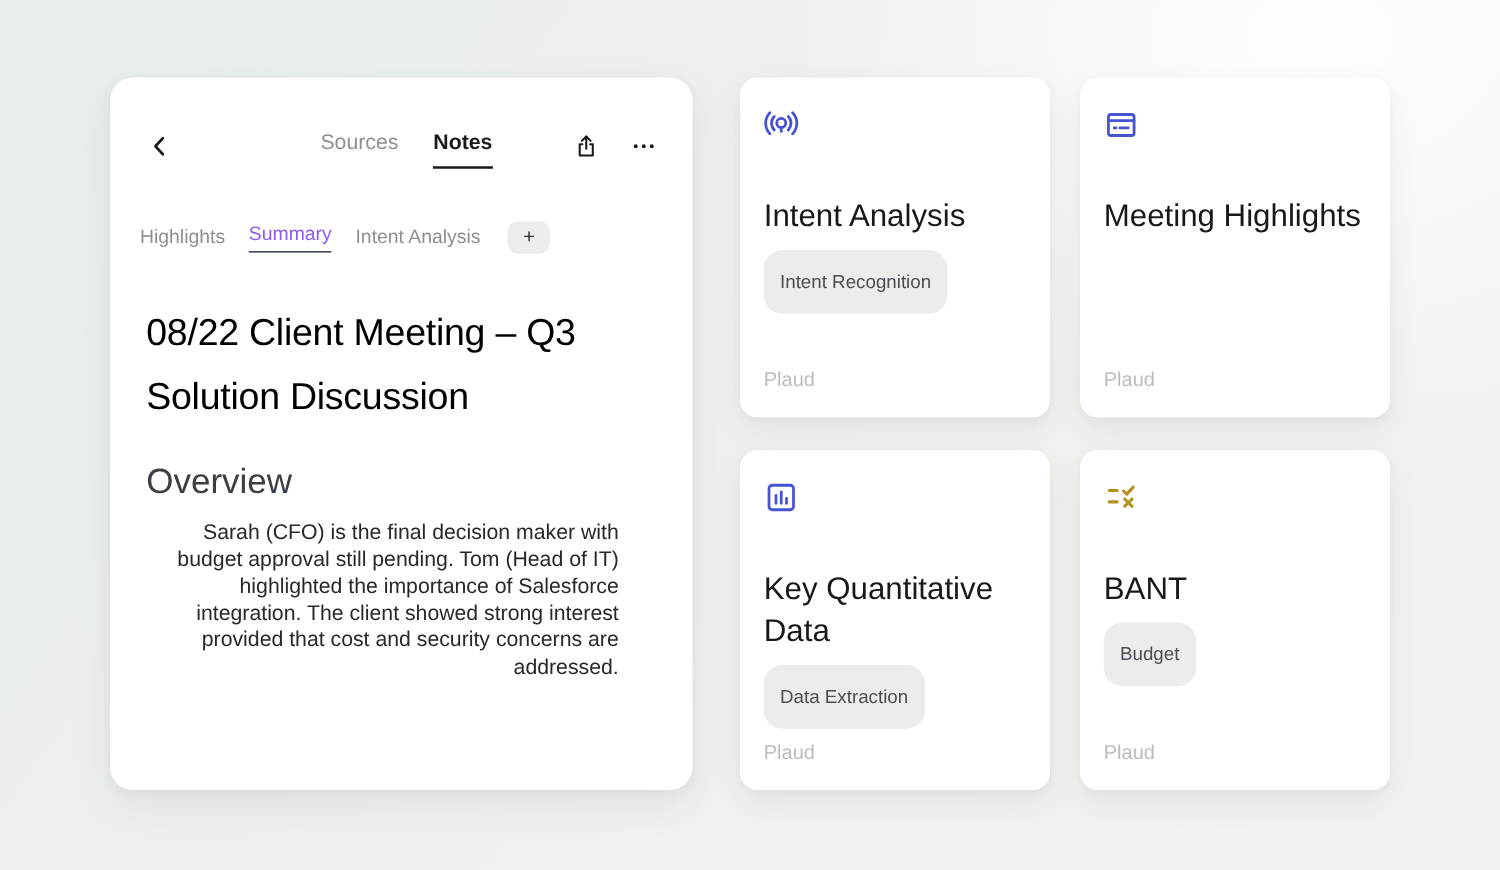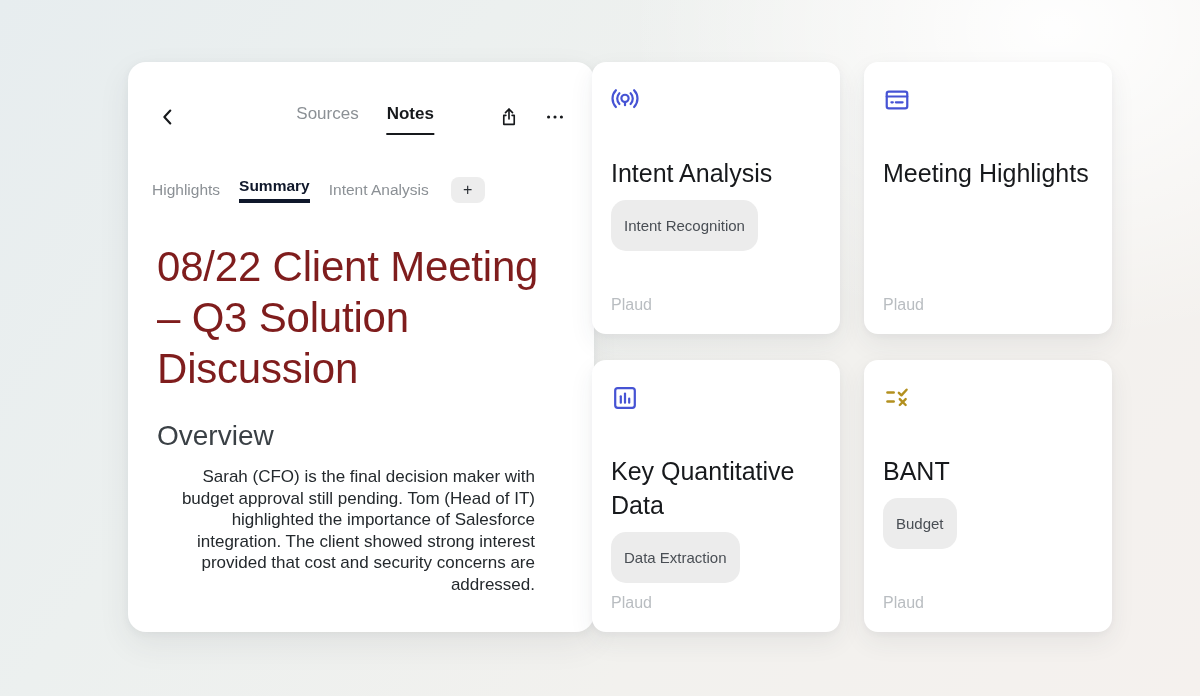--- a/index.html
+++ b/index.html
@@ -11,21 +11,20 @@
       linear-gradient(125deg,#e7edef 0%,#ecf0ef 30%,#f2f1ee 65%,#f5f1ee 100%);
     color:#17191c;
   }
   .stage{position:relative;width:1200px;height:696px;}
 
   
   .note-panel{
     position:absolute;left:88px;top:62px;width:466px;height:570px;
     background:#ffffff;border-radius:18px;
     box-shadow:0 12px 32px rgba(45,55,65,0.08),0 2px 8px rgba(45,55,65,0.05);
-    margin-left:40px;
   }
   .top-bar{position:relative;height:26px;margin:42px 30px 0 30px;}
   .back-btn{
     position:absolute;left:-4px;top:-1px;width:28px;height:28px;
     background:none;border:none;padding:0;cursor:pointer;color:#17191c;
     display:flex;align-items:center;justify-content:center;
   }
   .top-tabs{
     position:absolute;left:50%;top:0;transform:translateX(-47%);
     display:flex;gap:28px;align-items:flex-start;white-space:nowrap;
@@ -35,30 +34,30 @@
   .top-actions{position:absolute;right:-6px;top:-2px;display:flex;gap:16px;}
   .icon-btn{
     width:30px;height:30px;background:none;border:none;padding:0;cursor:pointer;
     color:#17191c;display:flex;align-items:center;justify-content:center;
   }
 
   .note-tabs{
     margin:47px 24px 0 24px;display:flex;gap:19px;align-items:center;white-space:nowrap;
   }
   .note-tab{font-size:15.5px;color:#8b9095;cursor:pointer;}
-  .note-tab.active{color:#0f172a;font-weight:700;padding-bottom:4px;border-bottom:4px solid #0f172a;}
+  .note-tab.active{color:#8b5cf6;font-weight:400;padding-bottom:4px;border-bottom:1px solid #0f172a;}
   .add-tab-btn{
     margin-left:3px;width:34px;height:26px;border:none;border-radius:8px;
     background:#ededed;color:#2a2e33;font-size:16px;line-height:1;cursor:pointer;
     display:flex;align-items:center;justify-content:center;
   }
 
   .note-title{
     margin:38px 30px 0 29px;width:404px;
-    font-size:42px;line-height:51px;font-weight:300;letter-spacing:-0.2px;color:#7f1d1d;
+    font-size:30px;line-height:51px;font-weight:300;letter-spacing:-0.2px;color:#000000;
   }
   .section-heading{
     margin:26px 30px 0 29px;font-size:28px;line-height:32px;font-weight:400;color:#3a4045;
   }
   .note-body{
     margin:14px 30px 0 29px;max-width:378px;
     font-size:17px;line-height:21.5px;color:#24292d;text-align:right;
   }
 
   

